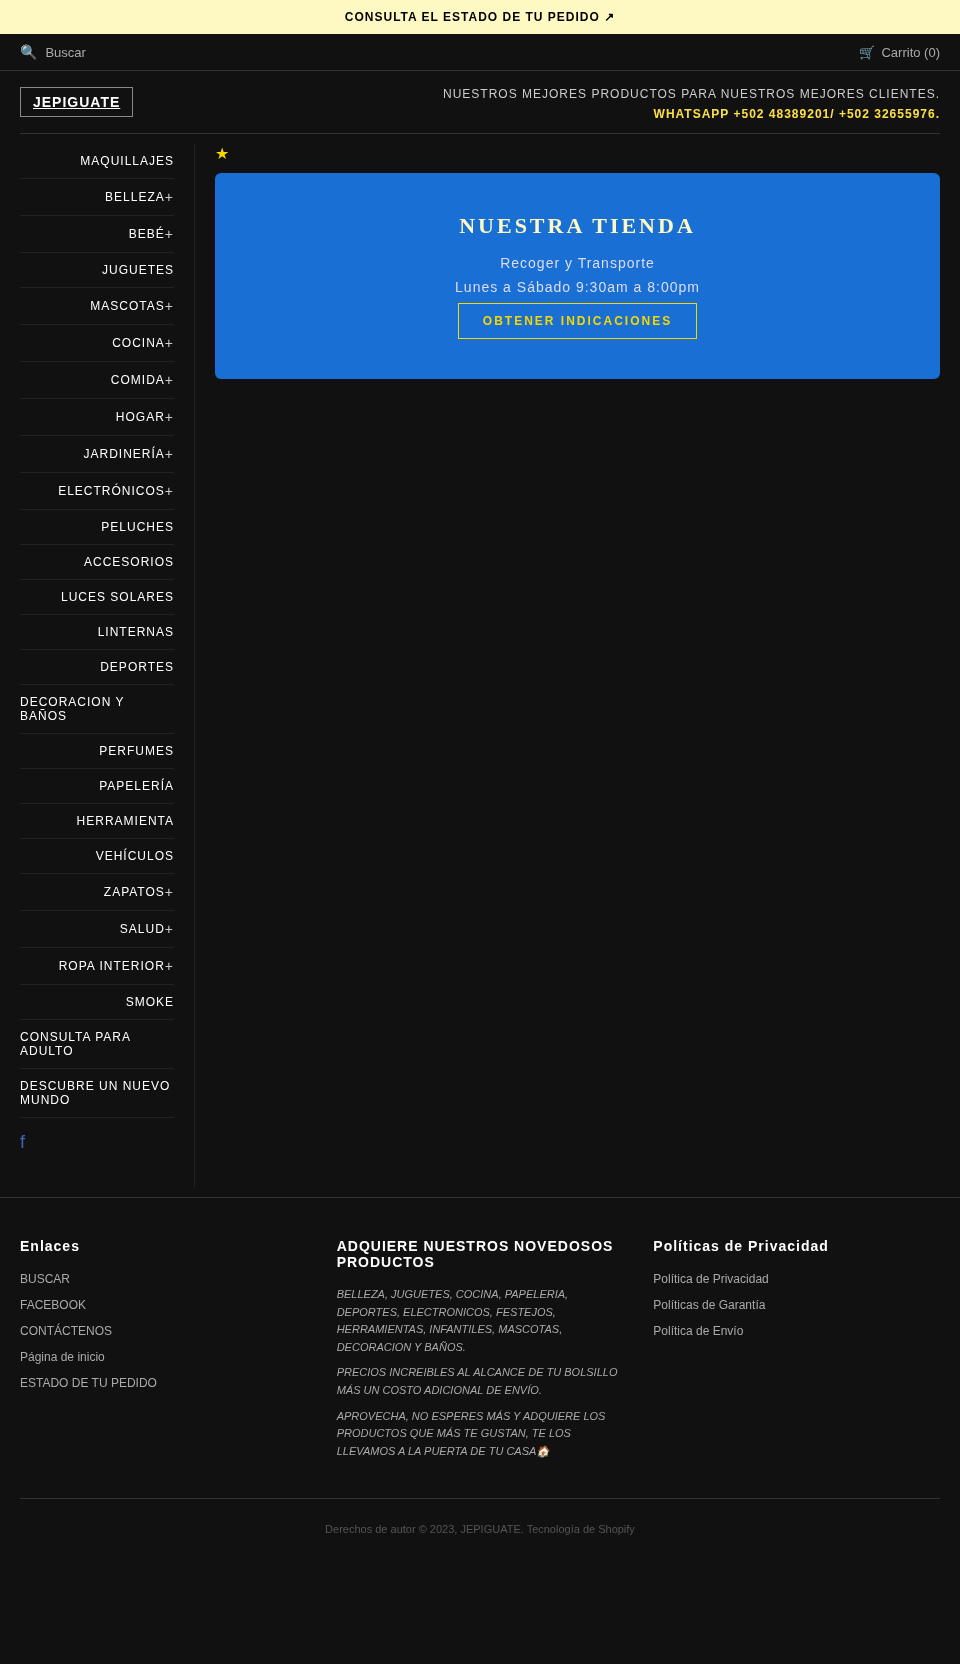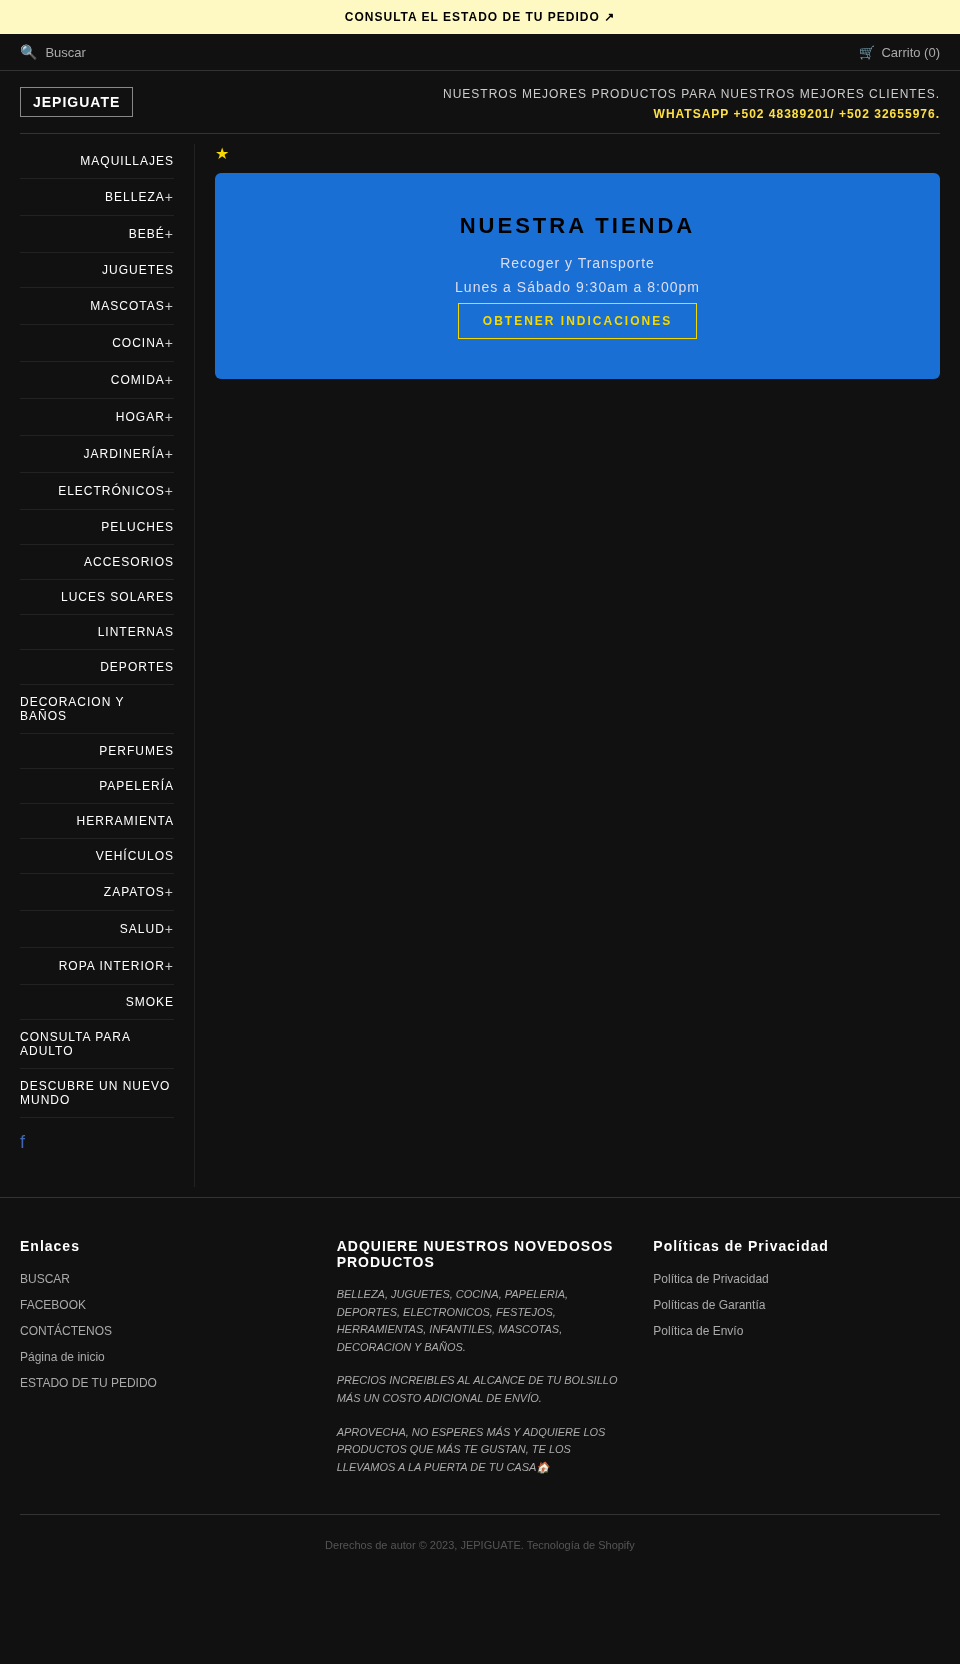--- a/index.html
+++ b/index.html
@@ -54,20 +54,21 @@
       justify-content: space-between;
       padding: 16px 20px 12px 20px;
     }
     .logo-box {
       border: 1px solid #888;
       padding: 6px 12px;
       color: #fff;
       font-size: 14px;
       font-weight: bold;
       letter-spacing: 1px;
+      text-decoration: underline;
     }
     .tagline {
       text-align: right;
       color: #ccc;
       font-size: 12px;
       letter-spacing: 1px;
     }
     .tagline .phone {
       color: #fde047;
       font-weight: bold;
@@ -134,21 +135,22 @@
       border-radius: 6px;
       padding: 40px 30px;
       text-align: center;
       margin-top: 6px;
     }
     .store-card h2 {
       font-size: 22px;
       font-weight: bold;
       letter-spacing: 3px;
       margin-bottom: 16px;
-      color: #000000;
+      color: #fef9c3;
+      font-family: Liberation Serif, serif;
     }
     .store-card p {
       font-size: 14px;
       color: #dde;
       margin-bottom: 8px;
       letter-spacing: 1px;
     }
     .store-card .btn-indicaciones {
       display: inline-block;
       padding: 10px 24px;
@@ -187,21 +189,20 @@
       font-size: 12px;
       margin-bottom: 8px;
       line-height: 1.5;
     }
     .footer-col .italic-text {
       font-style: italic;
       color: #aaa;
       font-size: 11px;
       margin-bottom: 8px;
       line-height: 1.6;
-      margin-top: 16px;
     }
     .footer-bottom {
       border-top: 1px solid #333;
       padding-top: 24px;
       text-align: center;
       color: #555;
       font-size: 11px;
     }
   </style>
 </head>

